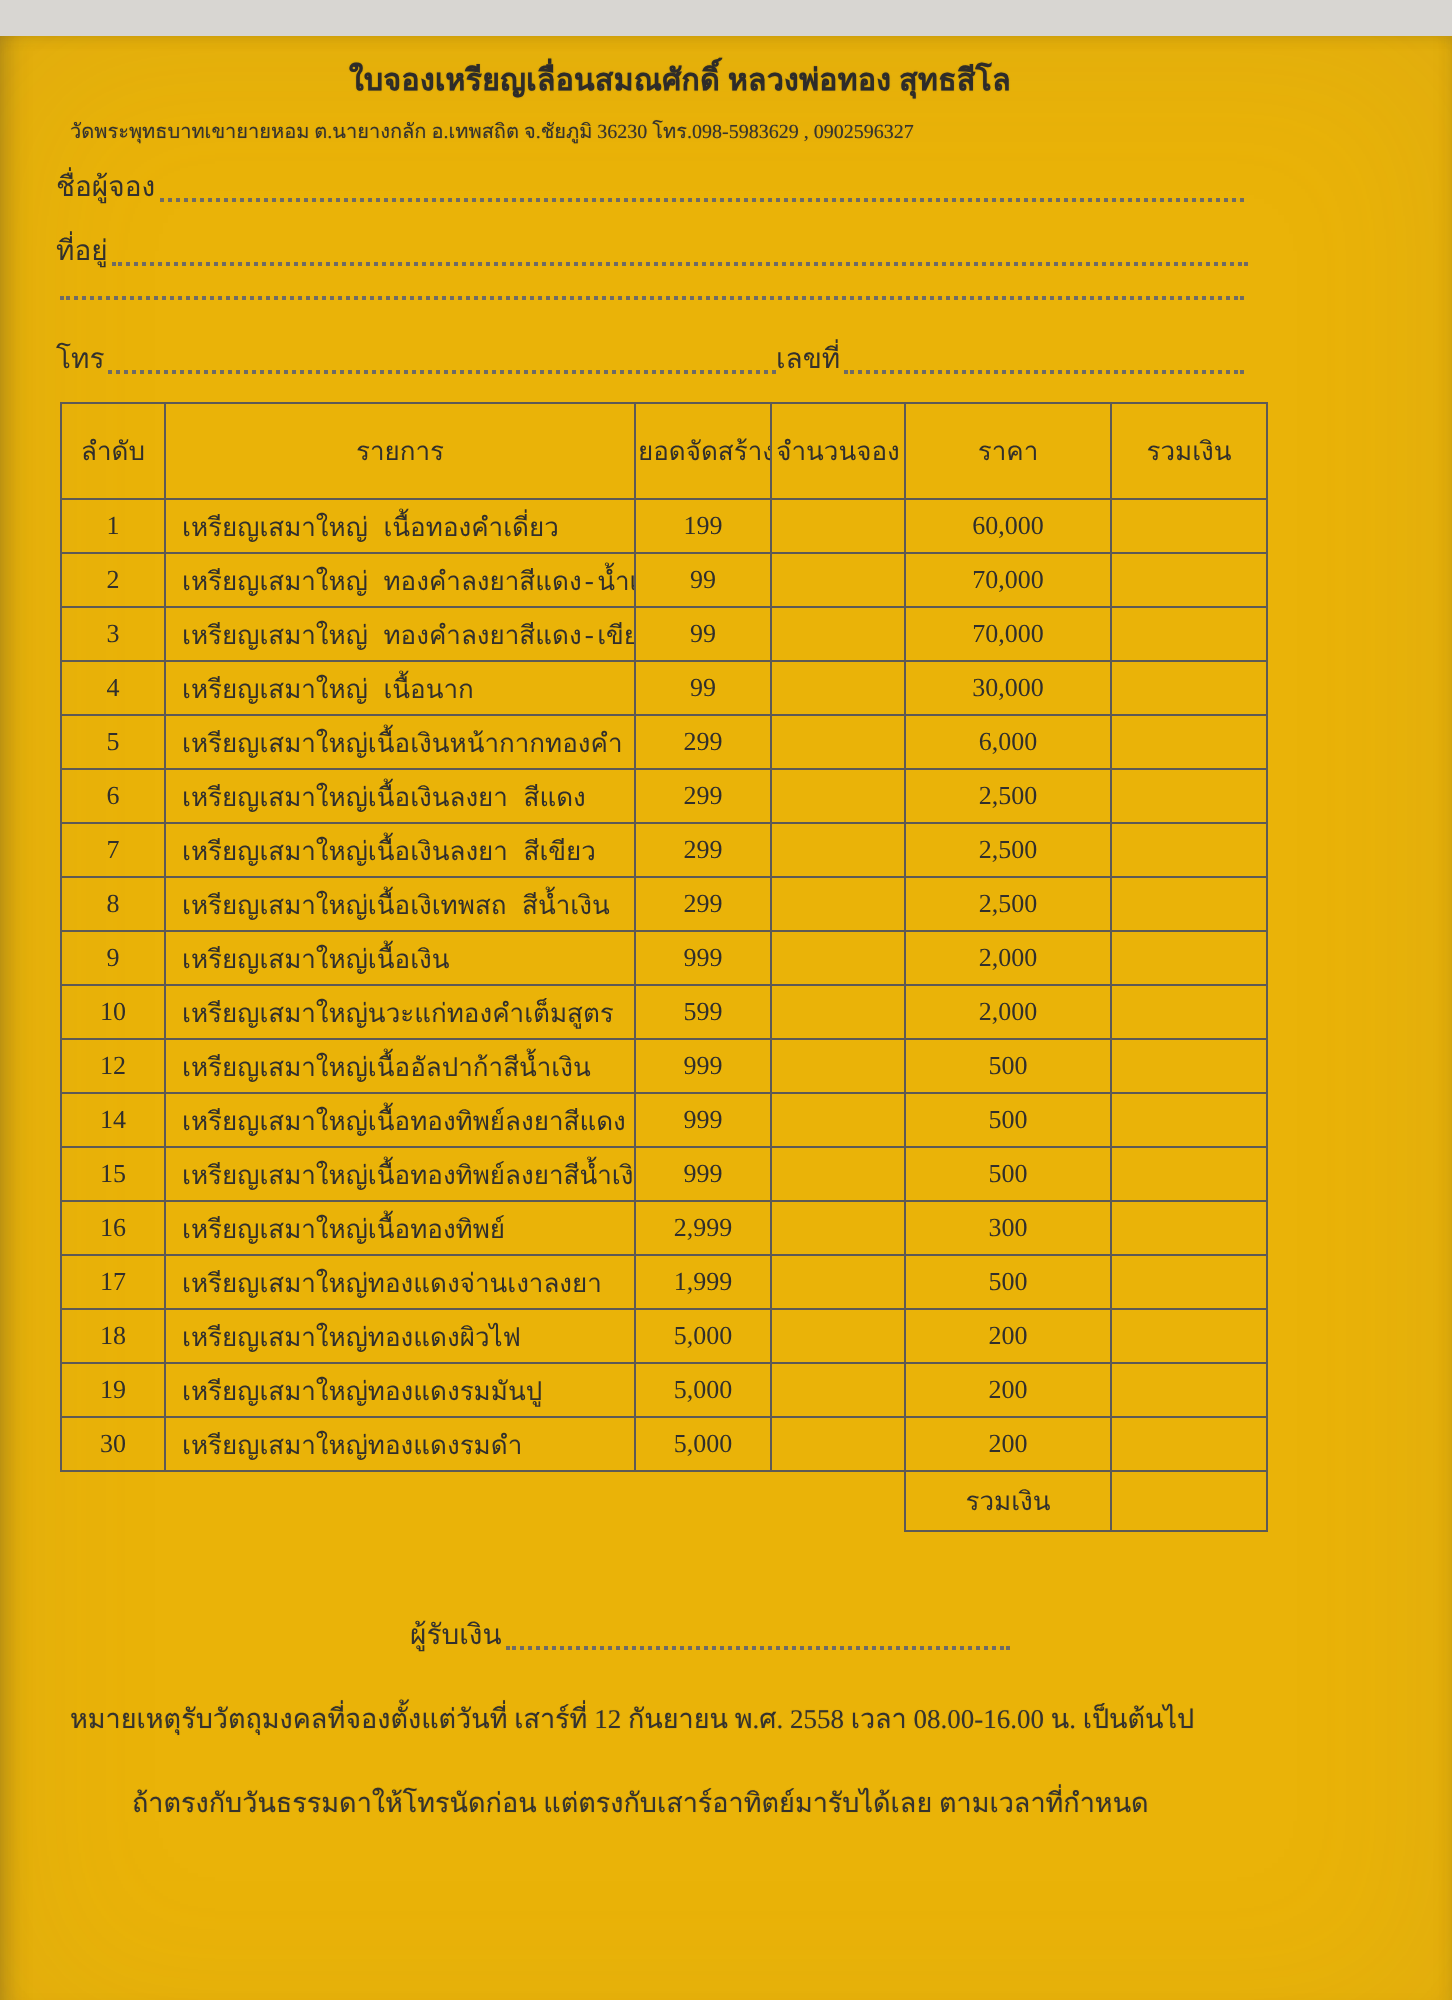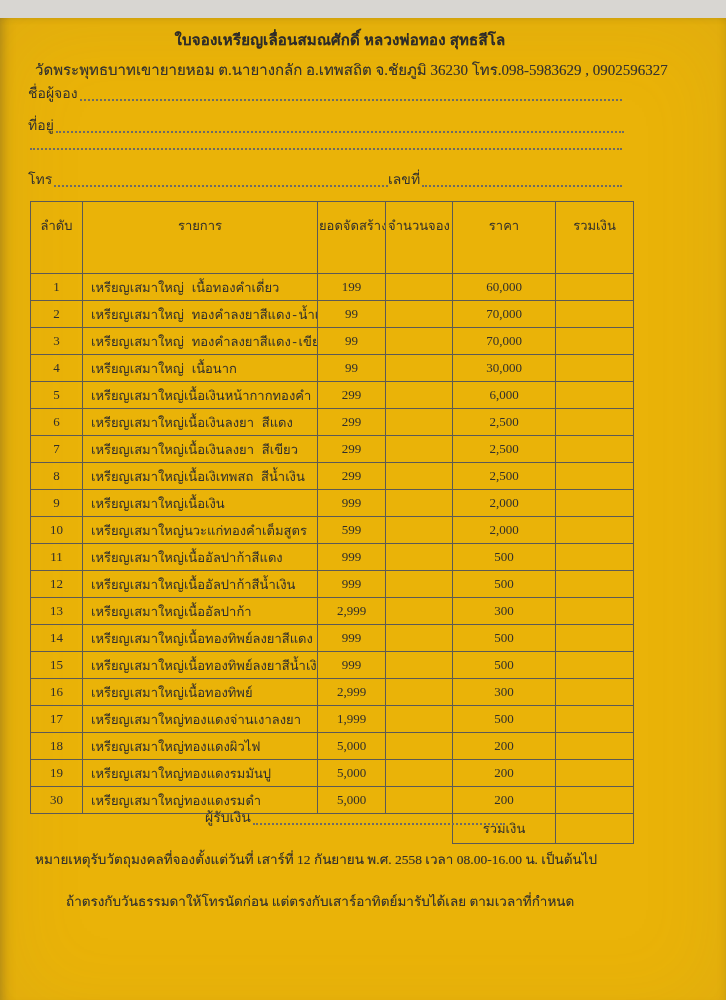--- a/index.html
+++ b/index.html
@@ -18,39 +18,39 @@
                inset 0 0 90px rgba(120,112,100,.10);
   }
   .doc-title{
     position:absolute;top:10px;left:0;width:680px;
     text-align:center;font-size:15px;font-weight:bold;
     letter-spacing:.2px;color:#2e2c29;
     text-shadow:0 0 .6px rgba(50,48,45,.55);
   }
   .doc-subtitle{
     position:absolute;top:40px;left:35px;width:660px;
-    font-size:15px;color:#35332f;
+    font-size:10px;color:#35332f;
     text-shadow:0 0 .5px rgba(50,48,45,.4);
   }
   .fline{position:absolute;display:flex;align-items:flex-end;font-size:14px;}
   .fline .flabel{white-space:nowrap;padding-right:2px;}
   .dots{flex:1;border-bottom:2px dotted #6e6b66;margin-bottom:3px;height:1px;}
   .dotline{position:absolute;border-bottom:2px dotted #6e6b66;}
   table.order{
     position:absolute;top:183px;left:30px;
     border-collapse:collapse;table-layout:fixed;width:603px;
     font-size:13px;color:#312f2c;
   }
   table.order th,table.order td{
     border:1px solid #5d5a55;
     overflow:hidden;white-space:nowrap;
   }
   table.order thead th{
     height:44px;font-weight:normal;font-size:13px;
-    vertical-align:middle;padding-bottom:26px;font-family:Liberation Serif, serif;
+    vertical-align:middle;padding-bottom:2px;font-family:Liberation Serif, serif;
   }
   table.order tbody td{height:24px;text-align:center;}
   table.order tbody td.item{text-align:left;padding-left:8px;font-family:Liberation Mono, monospace;}
   table.order tr.total-row td{height:27px;text-align:center;}
   table.order tr.total-row td.noborder{border:none;background:transparent;}
   .receiver{top:788px;left:205px;width:300px;}
   .note{position:absolute;font-size:13.5px;color:#34322e;text-shadow:0 0 .5px rgba(50,48,45,.35);}
   .note1{top:830px;left:35px;width:640px;}
   .note2{top:872px;left:66px;width:600px;}
 </style>
@@ -184,46 +184,30 @@
 
     <tr>
       <td>10</td>
       <td class="item">เหรียญเสมาใหญ่นวะแก่ทองคำเต็มสูตร</td>
       <td>599</td>
       <td></td>
       <td>2,000</td>
       <td></td>
     </tr>
 
-    <tr>
-      <td>11</td>
-      <td class="item">เหรียญเสมาใหญ่เนื้ออัลปาก้าสีแดง</td>
-      <td>999</td>
-      <td></td>
-      <td>500</td>
-      <td></td>
-    </tr>
 
     <tr>
       <td>12</td>
       <td class="item">เหรียญเสมาใหญ่เนื้ออัลปาก้าสีน้ำเงิน</td>
       <td>999</td>
       <td></td>
       <td>500</td>
       <td></td>
     </tr>
 
-    <tr>
-      <td>13</td>
-      <td class="item">เหรียญเสมาใหญ่เนื้ออัลปาก้า</td>
-      <td>2,999</td>
-      <td></td>
-      <td>300</td>
-      <td></td>
-    </tr>
 
     <tr>
       <td>14</td>
       <td class="item">เหรียญเสมาใหญ่เนื้อทองทิพย์ลงยาสีแดง</td>
       <td>999</td>
       <td></td>
       <td>500</td>
       <td></td>
     </tr>
 

